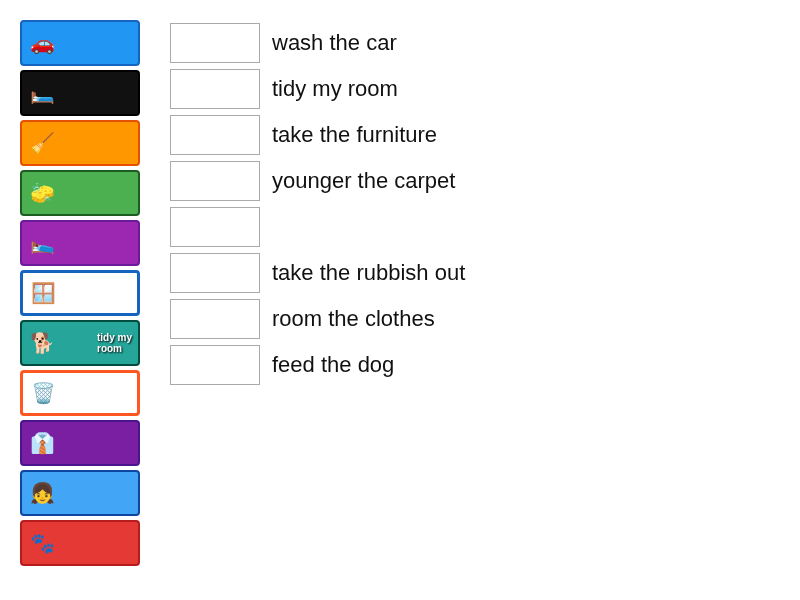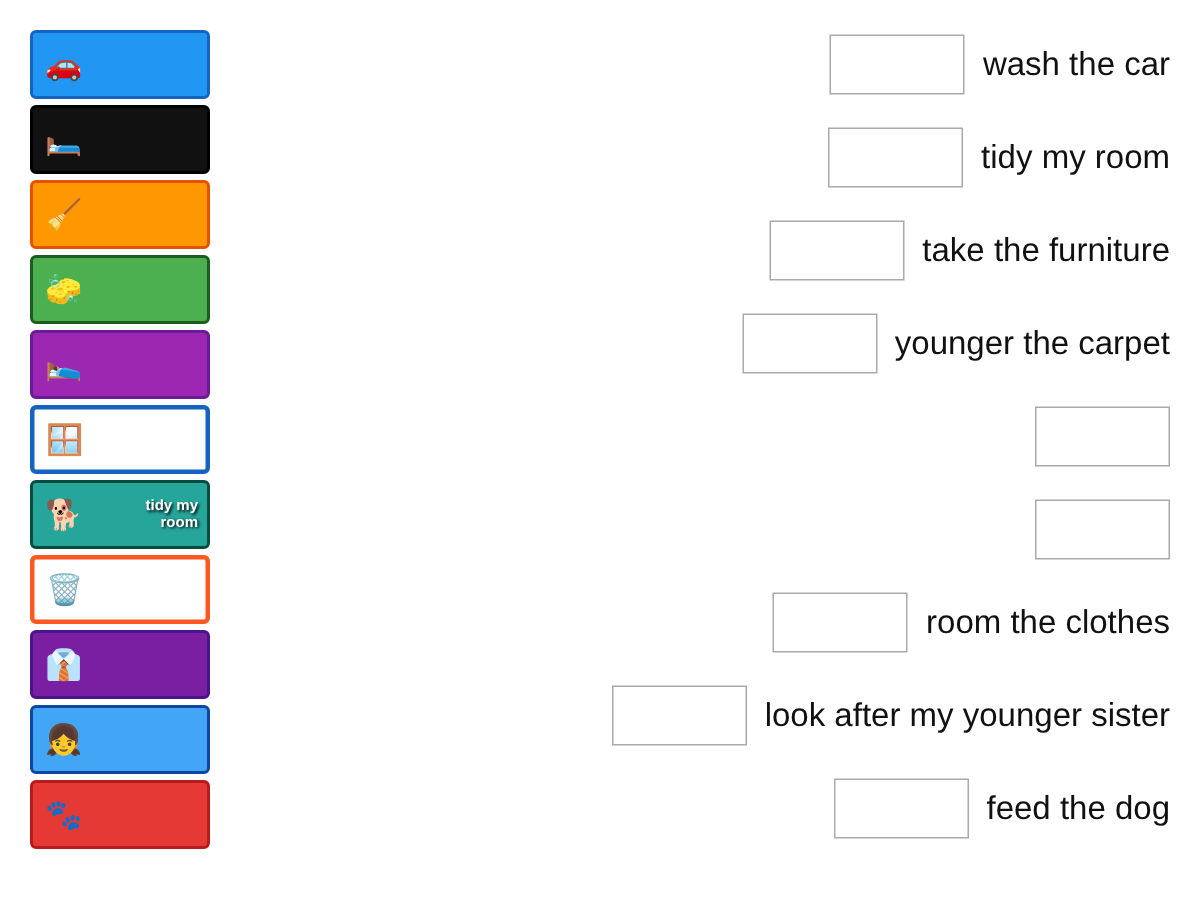--- a/index.html
+++ b/index.html
@@ -40,21 +40,21 @@
       justify-content: center;
       position: relative;
       overflow: hidden;
       cursor: grab;
     }
 
     .image-card .card-label {
       font-size: 10px;
       font-weight: bold;
       color: #fff;
-      text-align: right;
+      text-align: left;
       text-shadow: 1px 1px 2px #000;
       z-index: 2;
       padding: 2px;
     }
 
     
     .card-blue    { background-color: #2196F3; border: 2px solid #1565C0; }
     .card-black   { background-color: #111; border: 2px solid #000; }
     .card-orange  { background-color: #FF9800; border: 2px solid #E65100; }
     .card-green   { background-color: #4CAF50; border: 2px solid #1B5E20; }
@@ -63,23 +63,22 @@
     .card-teal    { background-color: #26A69A; border: 2px solid #004D40; }
     .card-orange2 { background-color: #fff; border: 3px solid #FF5722; }
     .card-purple2 { background-color: #7B1FA2; border: 2px solid #4A148C; }
     .card-blue2   { background-color: #42A5F5; border: 2px solid #0D47A1; }
     .card-red     { background-color: #E53935; border: 2px solid #B71C1C; }
 
     
     .match-column {
       display: flex;
       flex-direction: column;
-      gap: 16px;
+      gap: 0;
       flex: 1;
-      align-items: flex-end;
     }
 
     .match-row {
       display: flex;
       flex-direction: row;
       align-items: center;
       gap: 12px;
       height: 46px;
     }
 
@@ -156,28 +155,25 @@
       </div>
       <div class="match-row">
         <div class="drop-box"></div>
         <span class="match-label">younger the carpet</span>
       </div>
       <div class="match-row">
         <div class="drop-box"></div>
       </div>
       <div class="match-row">
         <div class="drop-box"></div>
+        <span class="match-label">take the rubbish out</span>
       </div>
       <div class="match-row">
         <div class="drop-box"></div>
         <span class="match-label">room the clothes</span>
-      </div>
-      <div class="match-row">
-        <div class="drop-box"></div>
-        <span class="match-label">look after my younger sister</span>
       </div>
       <div class="match-row">
         <div class="drop-box"></div>
         <span class="match-label">feed the dog</span>
       </div>
     </div>
 
 </div>
 
 </body></html>

